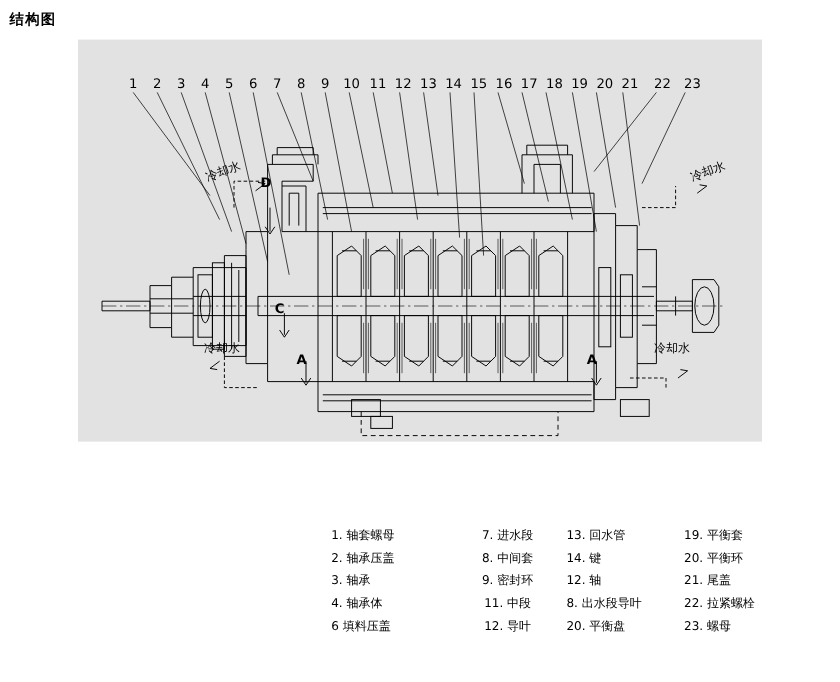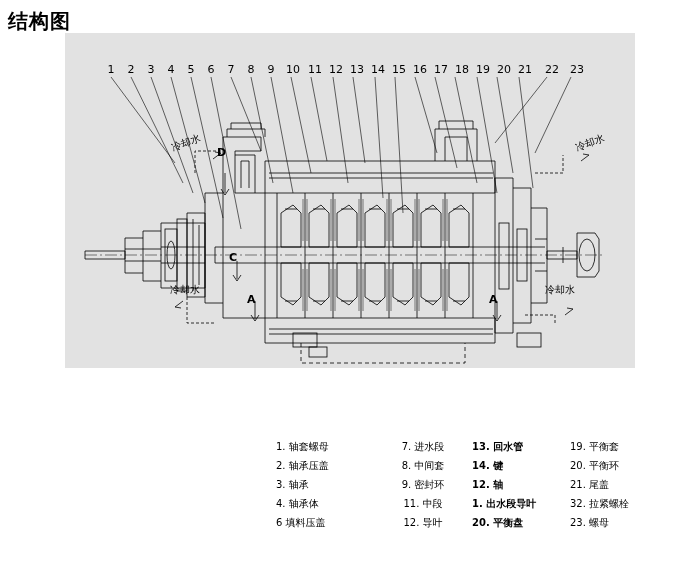--- a/index.html
+++ b/index.html
@@ -12,21 +12,21 @@
     height: 568px;
     position: relative;
     font-family: "DejaVu Sans", "Liberation Sans", sans-serif;
     color: #000000;
     overflow: hidden;
   }
   #page-title {
     position: absolute;
     left: 8px;
     top: 8px;
-    font-size: 20px;
+    font-size: 12px;
     font-weight: bold;
     letter-spacing: 1px;
   }
   #diagram-panel {
     position: absolute;
     left: 65px;
     top: 33px;
     width: 570px;
     height: 335px;
     background: #e2e2e2;
@@ -45,21 +45,21 @@
     flex-direction: row;
     gap: 0px;
   }
   .legend-col {
     display: flex;
     flex-direction: column;
     gap: 2px;
   }
   .legend-col.c0 { width: 98px; }
   .legend-col.c1 { width: 98px; align-items: center; }
-  .legend-col.c2 { width: 98px; font-weight: bold; }
+  .legend-col.c2 { width: 98px; }
   .legend-col.c3 { width: 120px; }
   .legend-item {
     font-size: 10px;
     line-height: 17px;
     white-space: nowrap;
   }
   .callout-num {
     font-size: 11px;
     font-family: "DejaVu Sans", "Liberation Sans", sans-serif;
   }
@@ -299,23 +299,23 @@
     <div class="legend-item">7. 进水段</div>
     <div class="legend-item">8. 中间套</div>
     <div class="legend-item">9. 密封环</div>
     <div class="legend-item">11. 中段</div>
     <div class="legend-item">12. 导叶</div>
   </div>
   <div class="legend-col c2">
     <div class="legend-item">13. 回水管</div>
     <div class="legend-item">14. 键</div>
     <div class="legend-item">12. 轴</div>
-    <div class="legend-item">1. 出水段导叶</div>
+    <div class="legend-item">8. 出水段导叶</div>
     <div class="legend-item">20. 平衡盘</div>
   </div>
   <div class="legend-col c3">
     <div class="legend-item">19. 平衡套</div>
     <div class="legend-item">20. 平衡环</div>
     <div class="legend-item">21. 尾盖</div>
-    <div class="legend-item">32. 拉紧螺栓</div>
+    <div class="legend-item">22. 拉紧螺栓</div>
     <div class="legend-item">23. 螺母</div>
   </div>
 </div>
 
 </body></html>

